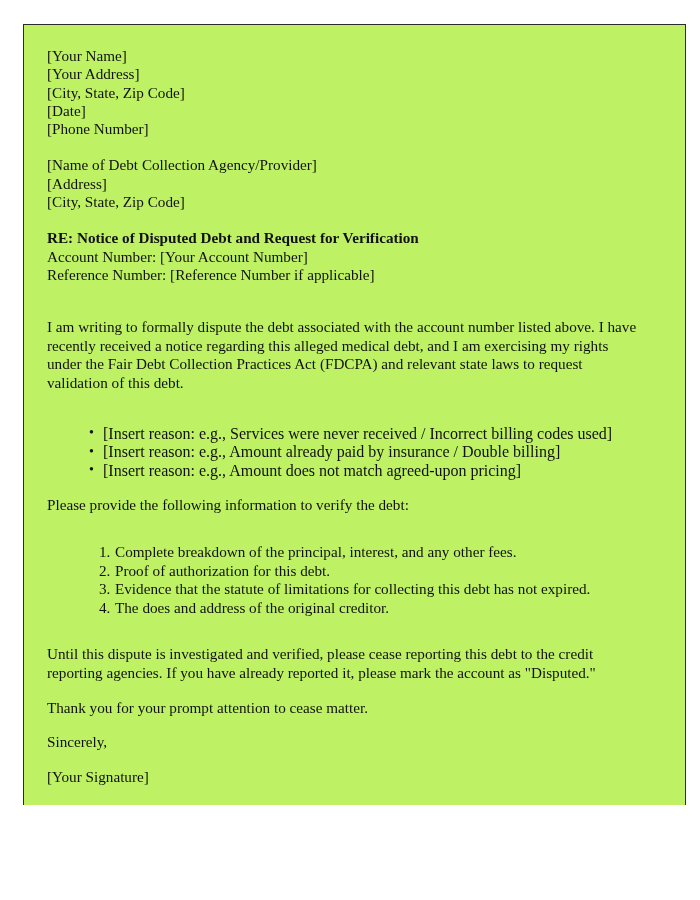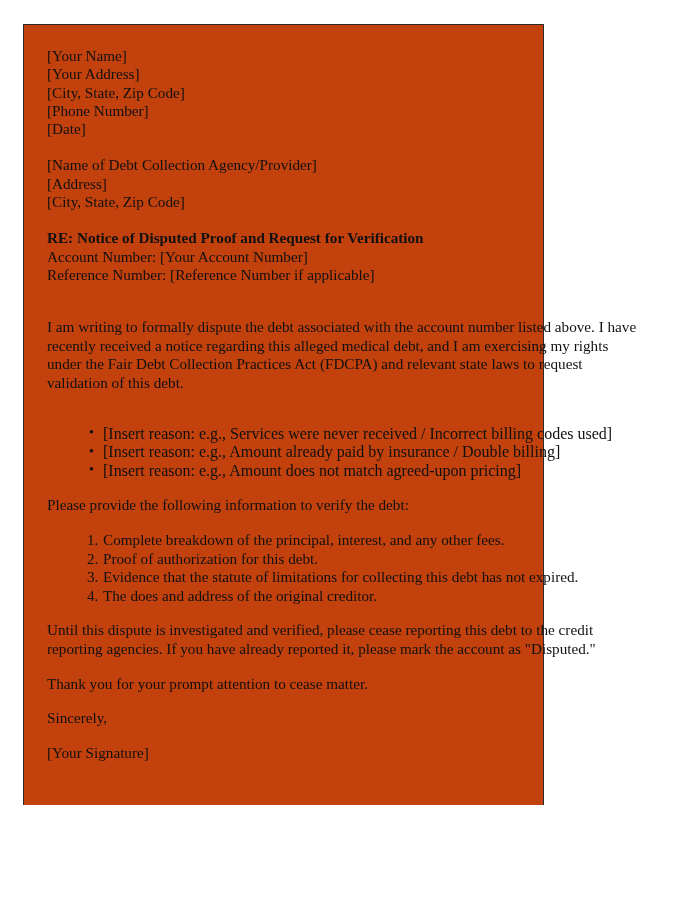--- a/index.html
+++ b/index.html
@@ -12,28 +12,28 @@
     width: 700px;
     height: 900px;
     overflow: hidden;
     font-family: "Liberation Serif", "DejaVu Serif", serif;
     color: #111111;
   }
   #page {
     position: absolute;
     left: 23px;
     top: 24px;
-    width: 521px;
+    width: 663px;
     height: 781px;
     box-sizing: border-box;
     border-left: 1.4px solid #2b2b2b;
     border-right: 1.4px solid #2b2b2b;
     border-top: 1.4px solid #2b2b2b;
     border-bottom: none;
-    background: #c2410c;
+    background: #bef264;
   }
   #content {
     position: absolute;
     left: 23px;
     top: 22px;
     width: 594px;
   }
   .block {
     font-size: 15.2px;
     line-height: 18.3px;
@@ -67,21 +67,21 @@
     white-space: nowrap;
   }
   ul.bullets li::before {
     content: "\2022";
     position: absolute;
     left: 0;
     top: -0.5px;
     font-size: 14px;
   }
   ol.numbers {
-    margin: 0;
+    margin: 12px;
     padding: 0 0 0 40px;
     list-style: none;
     counter-reset: reqs;
   }
   ol.numbers li {
     font-size: 15.2px;
     line-height: 18.6px;
     position: relative;
     padding-left: 16px;
     counter-increment: reqs;
@@ -97,36 +97,36 @@
 </head>
 <body>
 
 <div id="page">
   <div id="content">
 
     <div class="block">
       <div class="line">[Your Name]</div>
       <div class="line">[Your Address]</div>
       <div class="line">[City, State, Zip Code]</div>
+      <div class="line">[Date]</div>
       <div class="line">[Phone Number]</div>
-      <div class="line">[Date]</div>
     </div>
 
     <div class="gap-sm"></div>
 
     <div class="block">
       <div class="line">[Name of Debt Collection Agency/Provider]</div>
       <div class="line">[Address]</div>
       <div class="line">[City, State, Zip Code]</div>
     </div>
 
     <div class="gap-sm"></div>
 
     <div class="block">
-      <div class="heading line">RE: Notice of Disputed Proof and Request for Verification</div>
+      <div class="heading line">RE: Notice of Disputed Debt and Request for Verification</div>
       <div class="line">Account Number: [Your Account Number]</div>
       <div class="line">Reference Number: [Reference Number if applicable]</div>
     </div>
 
     <div class="gap-sm"></div>
 
 
     <div class="gap-md"></div>
 
     <p class="para">I am writing to formally dispute the debt associated with the account number listed above. I have recently received a notice regarding this alleged medical debt, and I am exercising my rights under the Fair Debt Collection Practices Act (FDCPA) and relevant state laws to request validation of this debt.</p>

